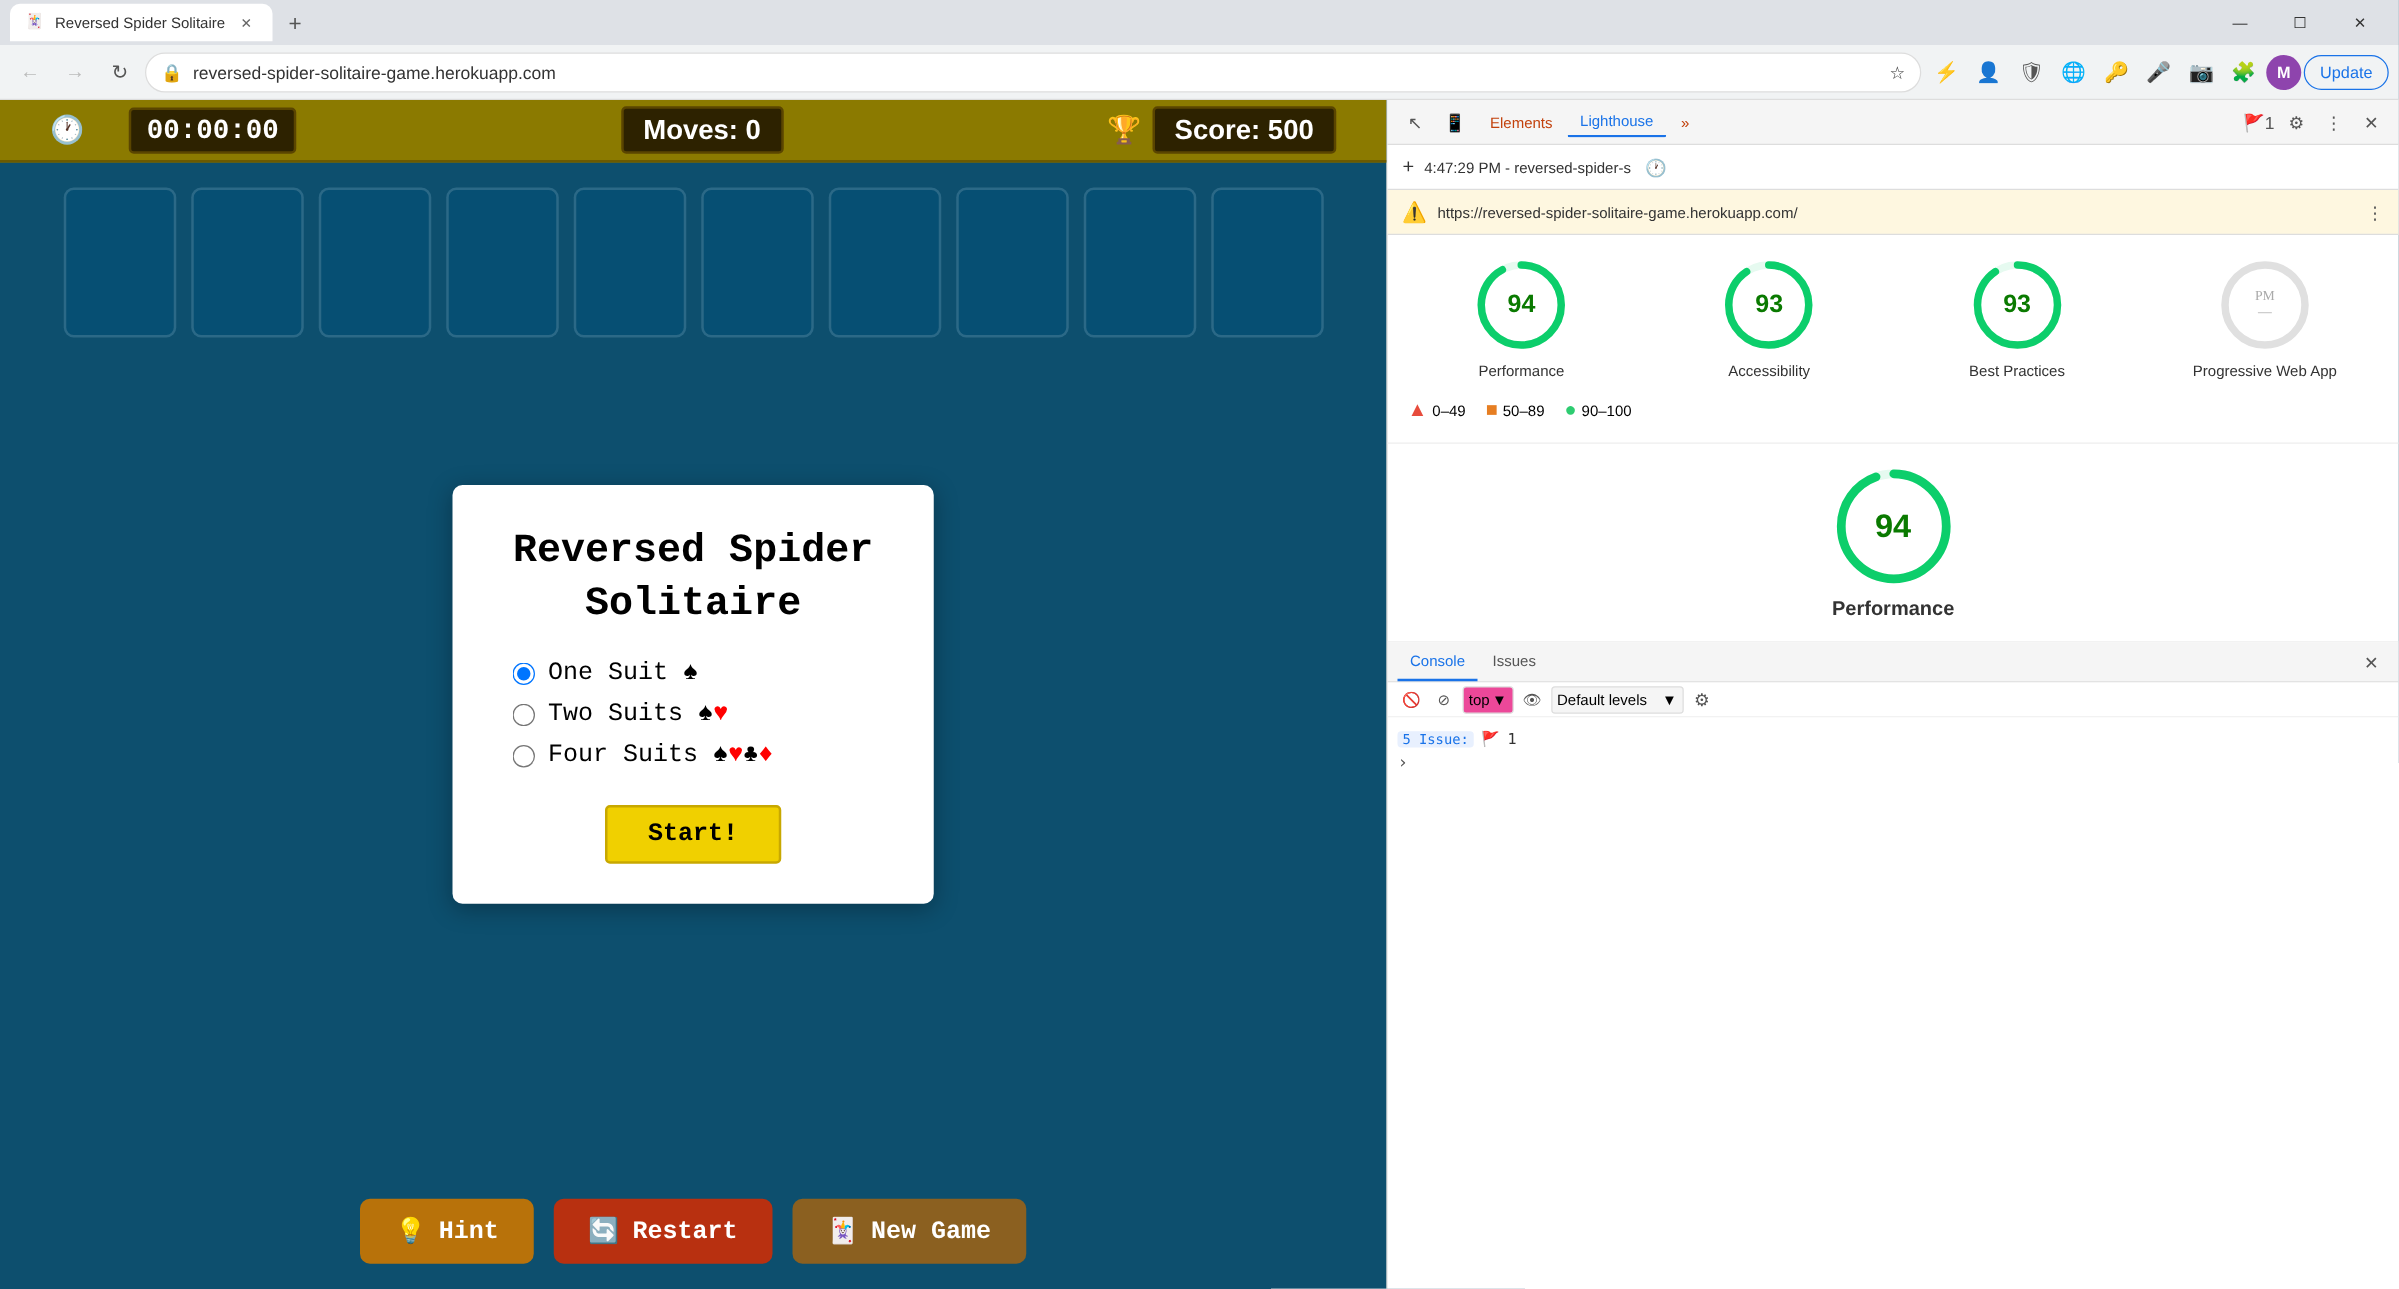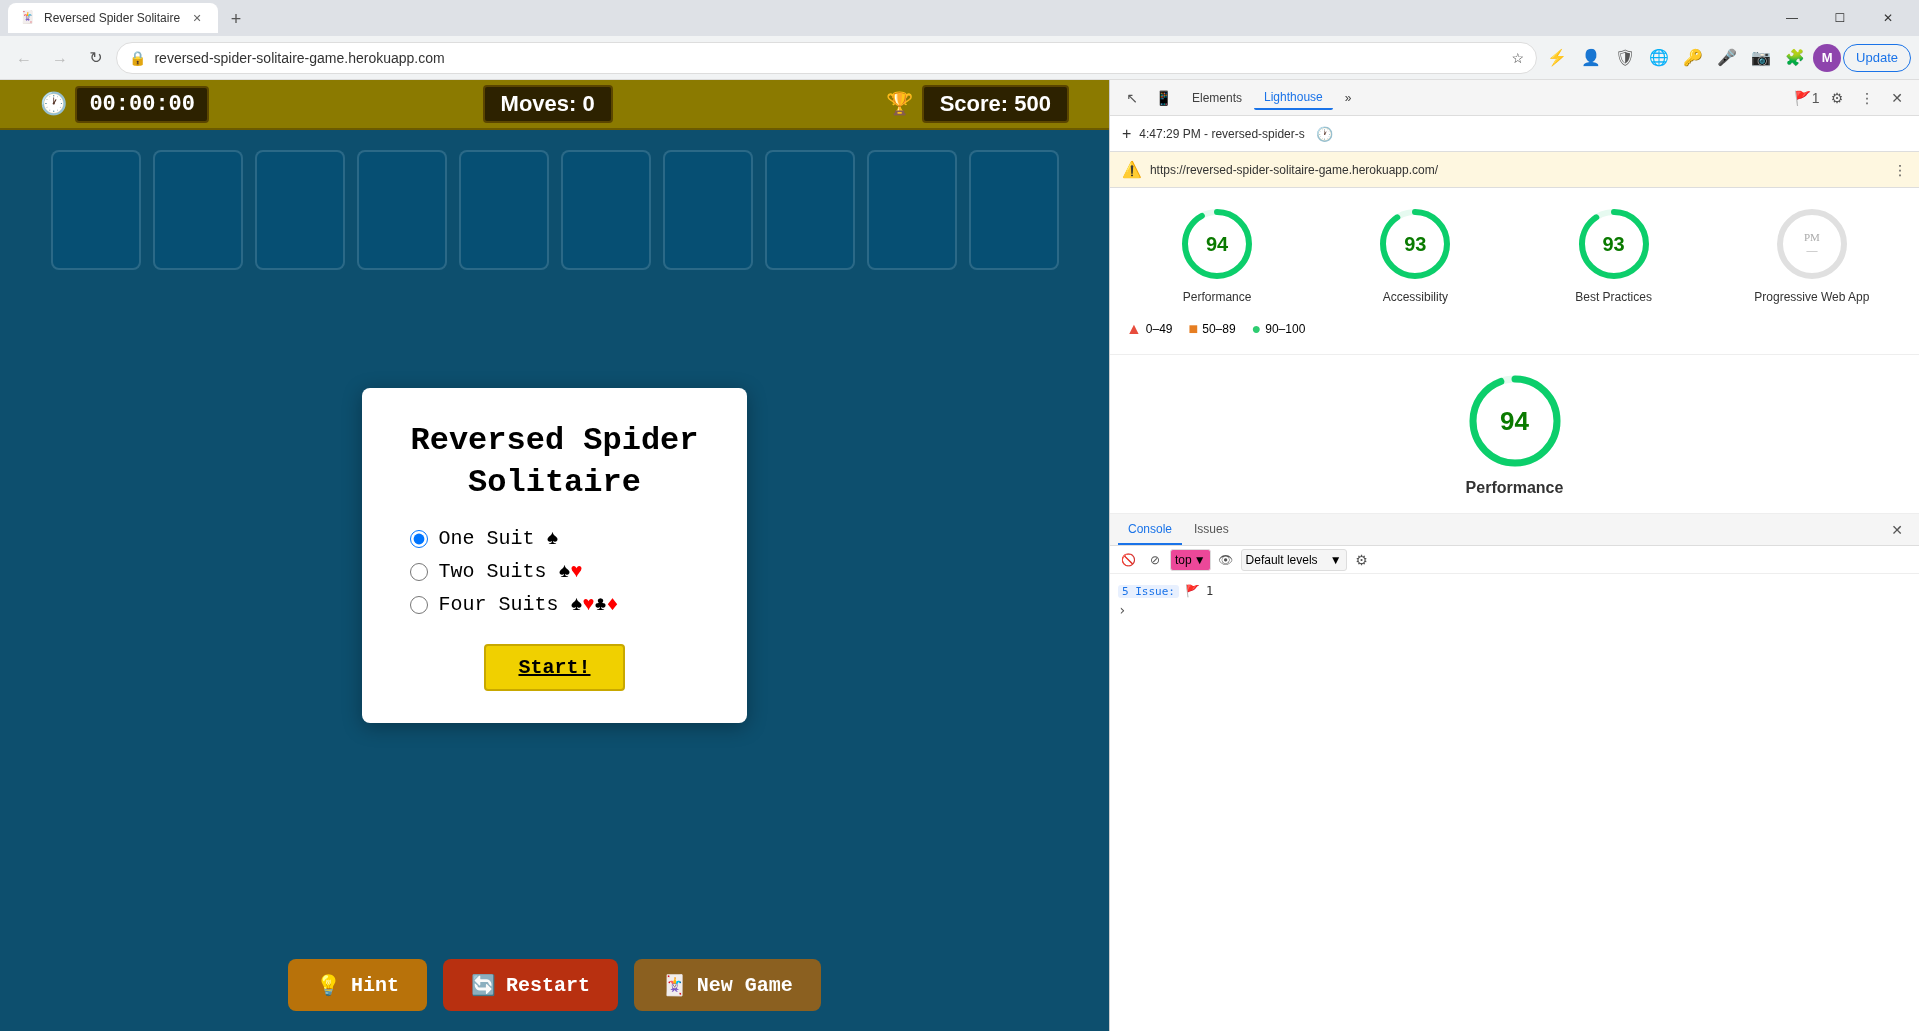--- a/index.html
+++ b/index.html
@@ -144,20 +144,21 @@
     .timer-icon { font-size: 22px; }
     .timer-display {
       background: #2d2200;
       color: #fff;
       font-size: 22px;
       font-family: 'Courier New', monospace;
       font-weight: bold;
       padding: 4px 12px;
       border-radius: 4px;
       border: 2px solid #5a4500;
+      margin-left: 28px;
     }
     .moves-display {
       color: #fff;
       font-size: 22px;
       font-weight: bold;
       background: #2d2200;
       padding: 4px 16px;
       border-radius: 4px;
       border: 2px solid #5a4500;
     }
@@ -231,21 +232,20 @@
     .start-btn {
       background: #f0d000;
       border: none;
       border-radius: 4px;
       padding: 10px 32px;
       font-size: 20px;
       font-family: 'Courier New', monospace;
       font-weight: bold;
       cursor: pointer;
       border: 2px solid #c8a800;
-      text-decoration: underline;
     }
 
     .game-bottom {
       position: absolute;
       bottom: 20px;
       left: 0; right: 0;
       display: flex;
       justify-content: center;
       gap: 16px;
     }
@@ -293,21 +293,21 @@
       font-size: 14px; color: #555; cursor: pointer;
     }
     .dt-tabs {
       display: flex;
       align-items: center;
       gap: 2px;
     }
     .dt-tab {
       padding: 4px 10px;
       font-size: 12px;
-      color: #404040;
+      color: #c2410c;
       cursor: pointer;
       border-radius: 2px;
     }
     .dt-tab.active {
       color: #1a73e8;
       border-bottom: 2px solid #1a73e8;
     }
     .dt-right {
       margin-left: auto;
       display: flex;

